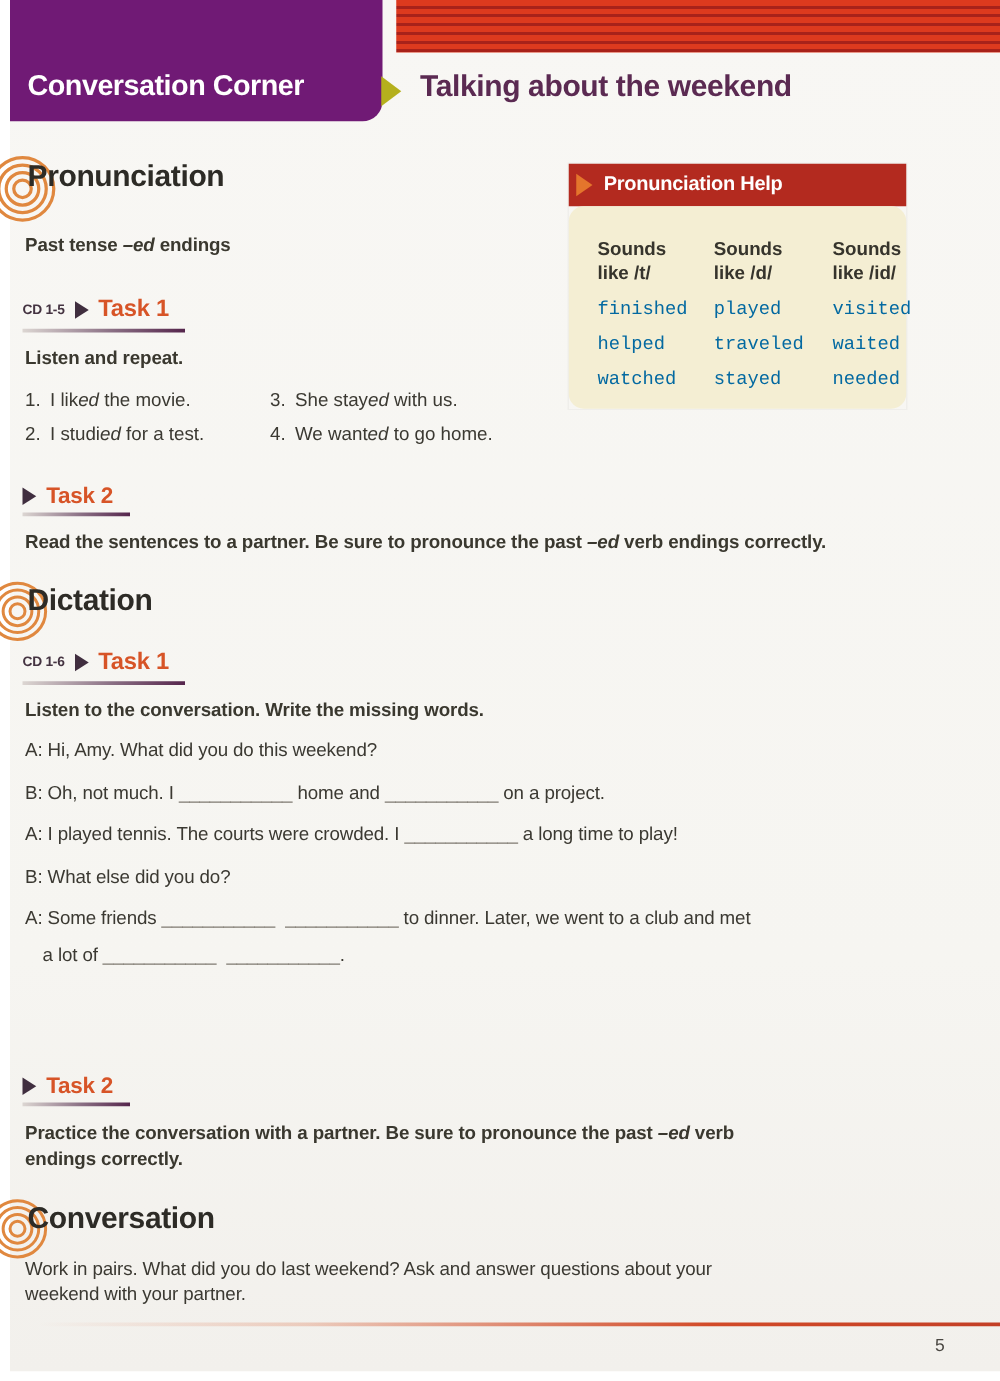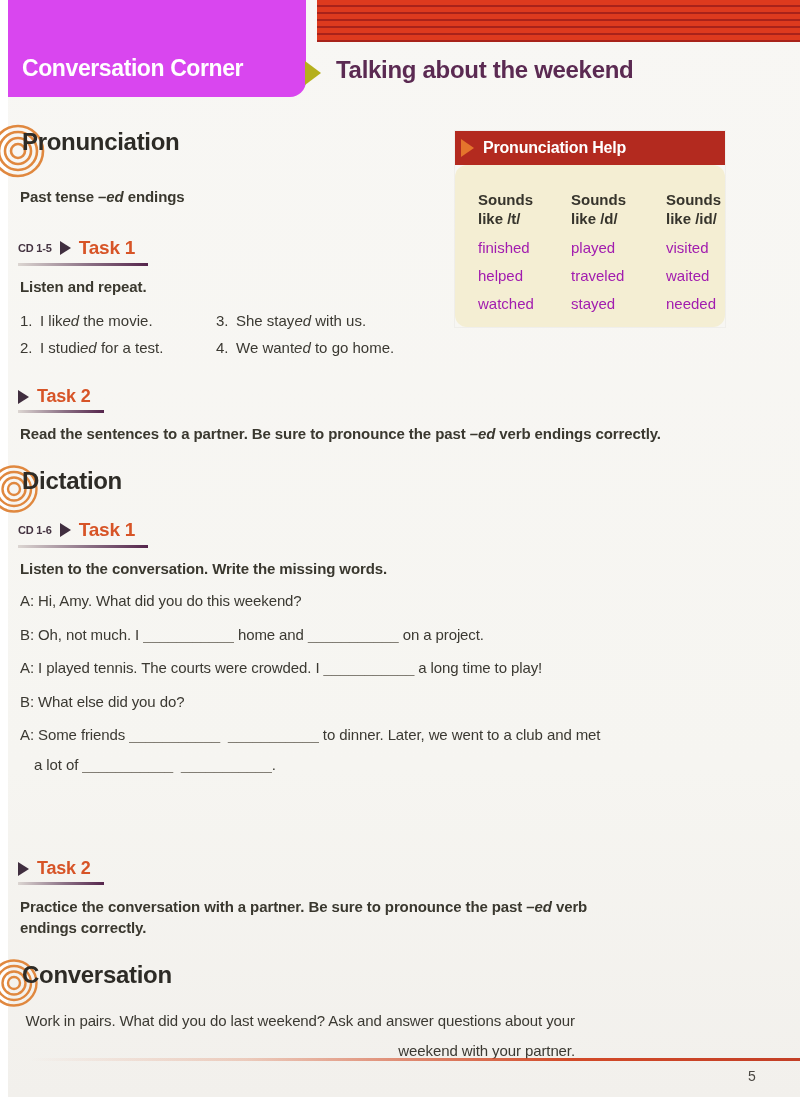--- a/index.html
+++ b/index.html
@@ -11,21 +11,21 @@
   }
   #page{
     position:absolute;left:8px;top:0;width:792px;height:1097px;
     background:linear-gradient(180deg,#f8f7f4 0%,#f6f5f1 70%,#f2f0ec 100%);
   }
   .abs{position:absolute;}
 
   
   .badge{
     left:8px;top:0;width:298px;height:97px;
-    background:#d946ef;border-radius:0 0 16px 0;
+    background:#701a75;border-radius:0 0 16px 0;
   }
   .badge-label{
     position:absolute;left:14px;bottom:15px;
     color:#ffffff;font-size:23px;font-weight:700;letter-spacing:-0.4px;
   }
   .badge-arrow{
     position:absolute;right:-15px;bottom:12px;width:0;height:0;
     border-left:16px solid #b5b01d;
     border-top:12px solid transparent;
     border-bottom:12px solid transparent;
@@ -70,21 +70,21 @@
   }
   .phelp-tri{width:0;height:0;margin:0 9px 0 6px;
     border-left:13px solid #e4752c;
     border-top:9px solid transparent;border-bottom:9px solid transparent;}
   .phelp-body{
     background:#f4eed3;display:grid;grid-template-columns:93px 95px auto;
     padding:25px 6px 15px 23px;row-gap:11px;border-radius:12px;
   }
   .phelp-col{font-size:15px;font-weight:700;color:#36342c;line-height:19px;}
   .phelp-col span{display:block;}
-  .phelp-cell{font-size:15px;color:#a21caf;}
+  .phelp-cell{font-size:15px;color:#0369a1;font-family:Liberation Mono, monospace;}
 
   
   .dialogue{left:20px;top:592px;width:755px;}
   .dline{white-space:pre;font-size:15px;color:#3b3932;letter-spacing:-0.1px;
     margin:0 0 16.5px 0;}
   .dline.cont{padding-left:14px;margin-top:-4px;}
   .blank{color:#7b766d;}
 
   
   .bottom-rule{
@@ -216,16 +216,16 @@
 
 <svg class="abs spiral" style="left:-12px;top:957px;" width="52" height="52" viewBox="0 0 52 52">
   <g fill="none" stroke="#e0883f" stroke-width="2.4">
     <circle cx="26" cy="26" r="6"></circle>
       <circle cx="26" cy="26" r="11.5"></circle>
     <circle cx="26" cy="26" r="17"></circle>
       <circle cx="26" cy="26" r="22.5"></circle>
   </g>
 </svg>
 <div class="abs sec-heading" style="left:22px;top:961px;">Conversation</div>
-<div class="abs r15" style="left:20px;top:1006px;width:555px;line-height:30px;text-align:right;">Work in pairs. What did you do last weekend? Ask and answer questions about your weekend with your partner.</div>
+<div class="abs r15" style="left:20px;top:1006px;width:555px;line-height:20px;">Work in pairs. What did you do last weekend? Ask and answer questions about your weekend with your partner.</div>
 
 <div class="abs bottom-rule"></div>
 <div class="abs page-num">5</div>
 
 </body></html>

